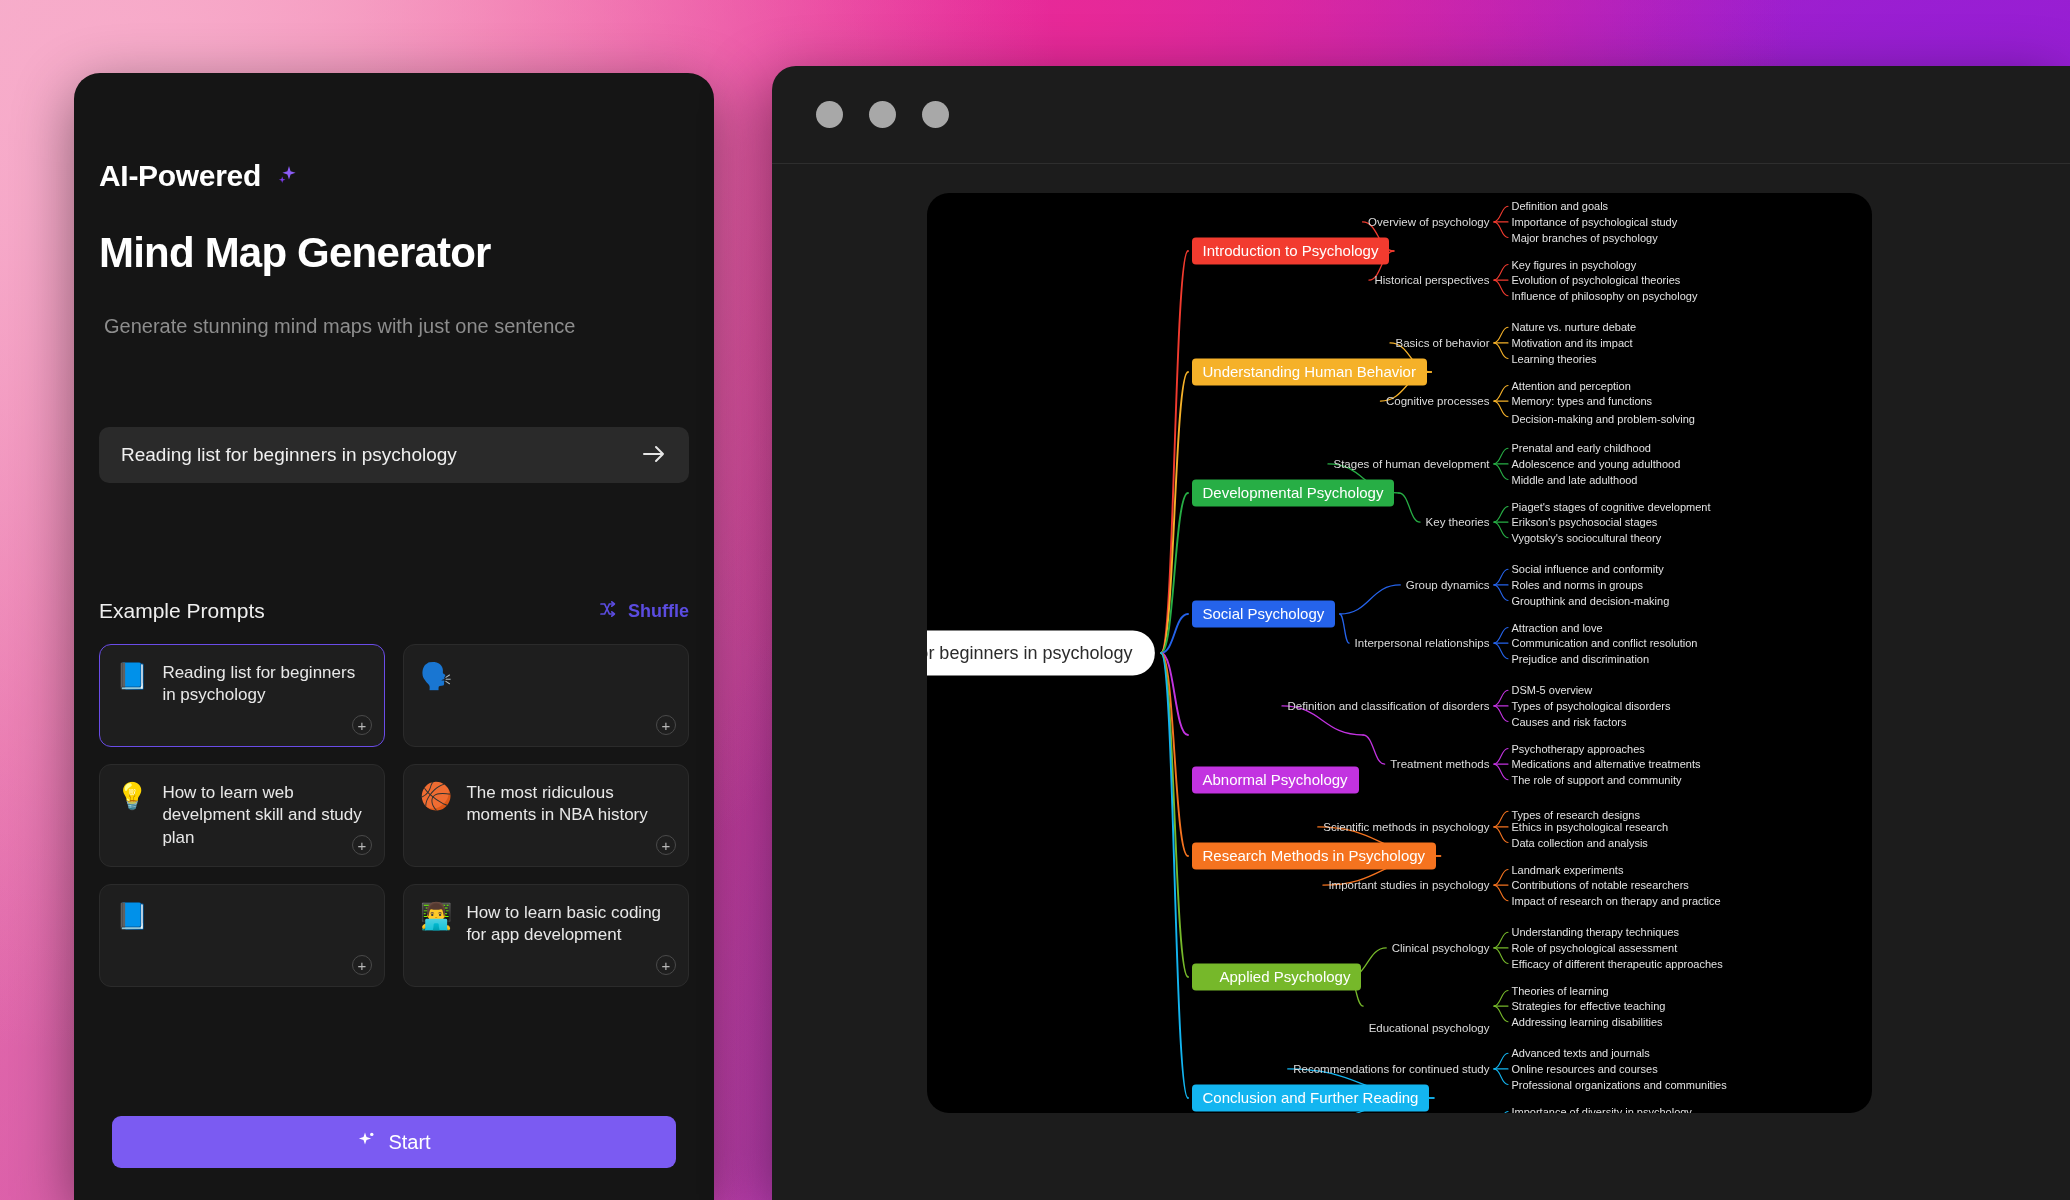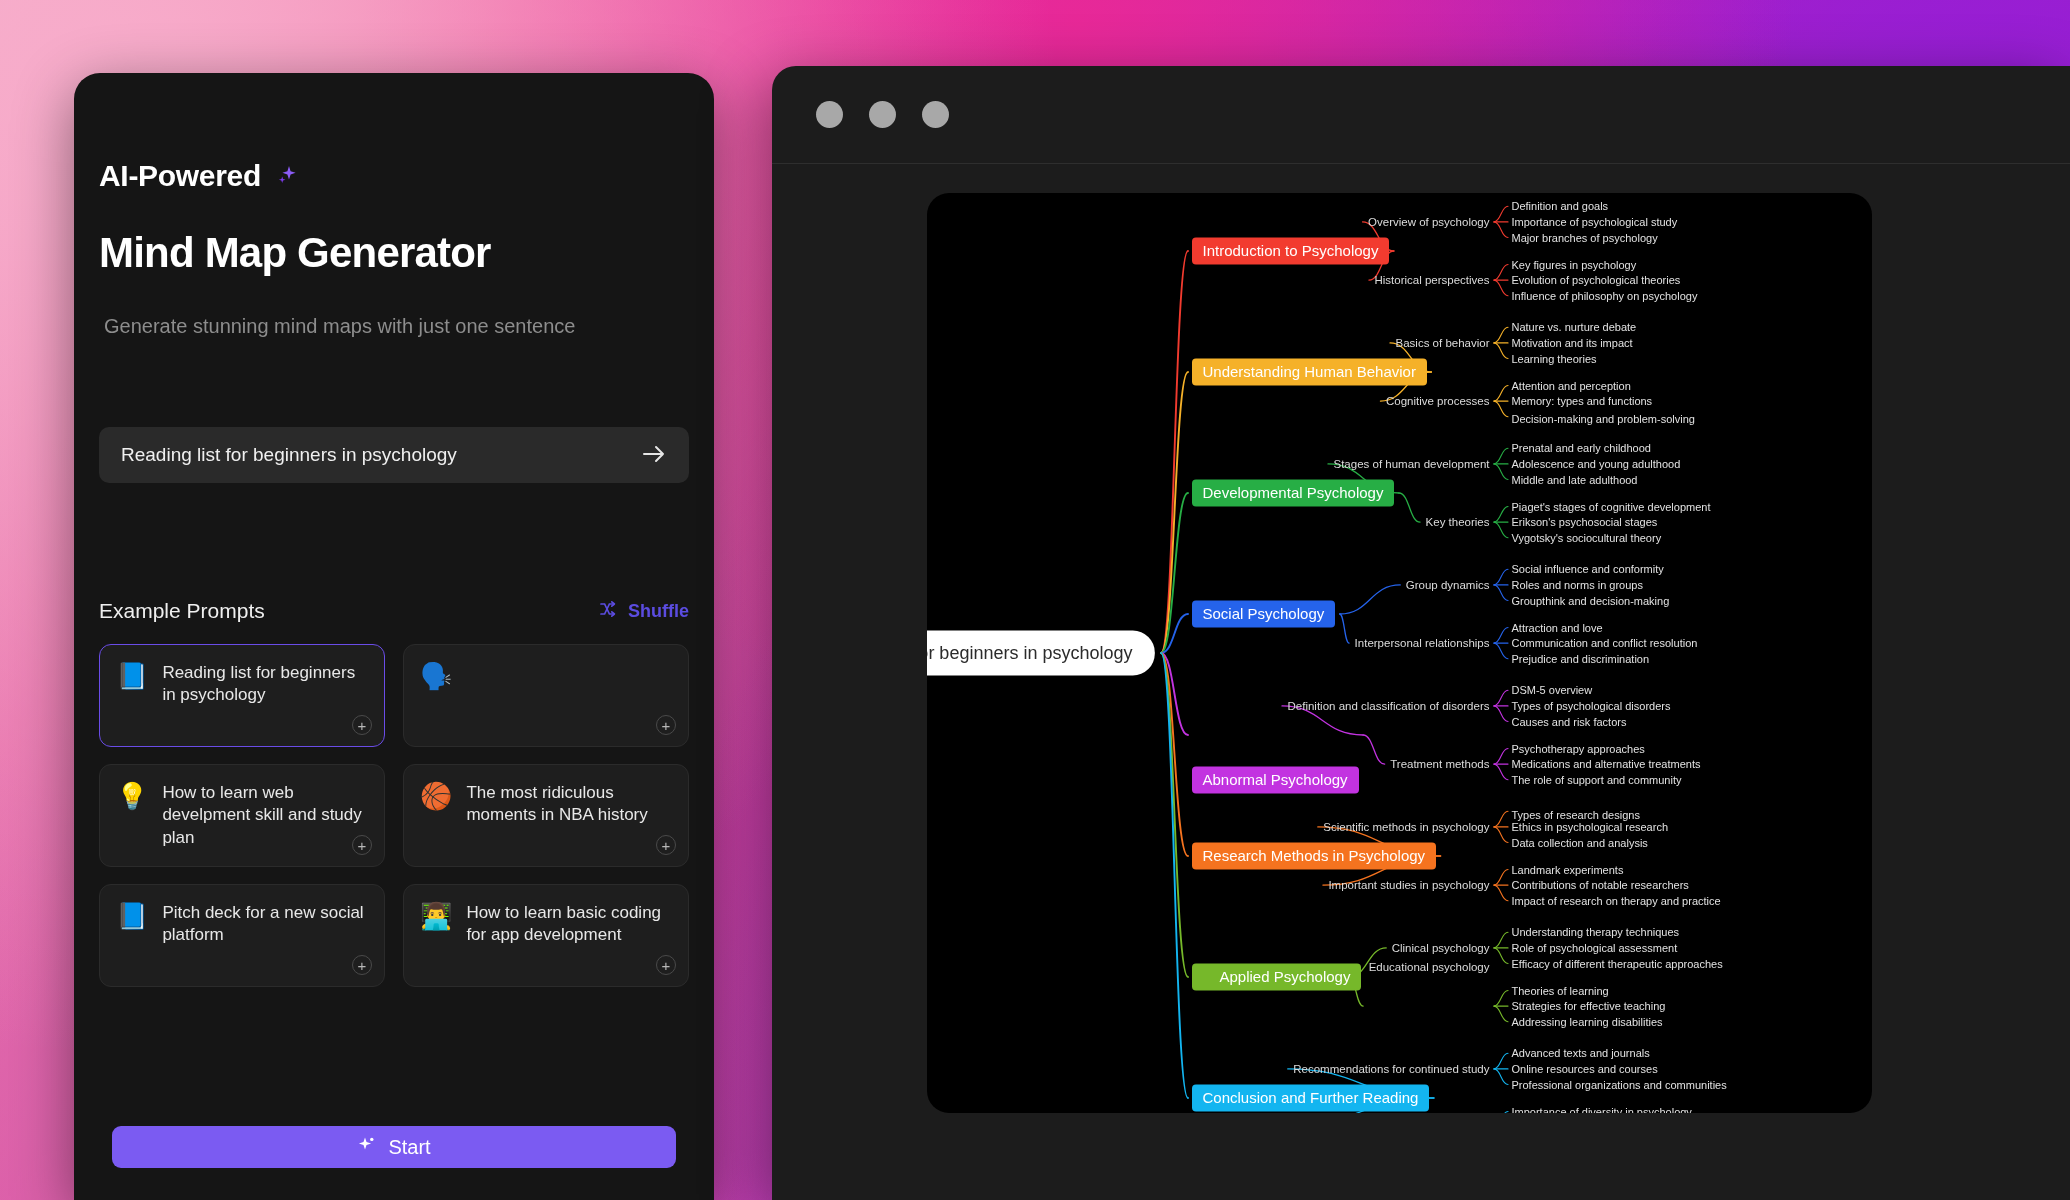--- a/index.html
+++ b/index.html
@@ -104,21 +104,21 @@
     width: 20px; height: 20px; border-radius: 50%;
     border: 1px solid #4a4a4a; color: #b8b8b8;
     display: flex; align-items: center; justify-content: center;
     font-size: 15px; line-height: 1; background: transparent;
     cursor: pointer; font-family: "Liberation Sans", sans-serif;
   }
 
   #start-button {
     position: absolute;
     left: 38px; right: 38px; bottom: 32px;
-    height: 42px;
+    height: 52px;
     background: #7b5bf2;
     border: none; border-radius: 9px;
     display: flex; align-items: center; justify-content: center; gap: 11px;
     color: #ffffff; font-size: 20px; font-weight: 500;
     font-family: "Liberation Sans", sans-serif;
     cursor: pointer;
   }
 
   
   #right-window {
@@ -246,21 +246,20 @@
         <span class="card-text">How to learn web develpment skill and study plan</span>
         <button class="card-add">+</button>
       </div>
       <div class="prompt-card">
         <span class="card-emoji">🏀</span>
         <span class="card-text">The most ridiculous moments in NBA history</span>
         <button class="card-add">+</button>
       </div>
       <div class="prompt-card">
         <span class="card-emoji">📘</span>
-        <span class="card-text">Pitch deck for a new social platform</span>
         <button class="card-add">+</button>
       </div>
       <div class="prompt-card">
         <span class="card-emoji">👨‍💻</span>
         <span class="card-text">How to learn basic coding for app development</span>
         <button class="card-add">+</button>
       </div>
     </div>
 
   <button id="start-button">
@@ -410,21 +409,21 @@
           <div class="sub-node lvl3" style="left: 585px; top: 649.5px;">Data collection and analysis</div>
           <div class="sub-node lvl2 right-align" style="left: 563px; top: 692.1px;">Important studies in psychology</div>
           <div class="sub-node lvl3" style="left: 585px; top: 676.5px;">Landmark experiments</div>
           <div class="sub-node lvl3" style="left: 585px; top: 692.1px;">Contributions of notable researchers</div>
           <div class="sub-node lvl3" style="left: 585px; top: 707.7px;">Impact of research on therapy and practice</div>
           <div class="branch-node" style="left: 265px; top: 784px; background: rgb(118, 184, 42); padding-left: 28px;">Applied Psychology</div>
           <div class="sub-node lvl2 right-align" style="left: 563px; top: 754.9px;">Clinical psychology</div>
           <div class="sub-node lvl3" style="left: 585px; top: 739.3px;">Understanding therapy techniques</div>
           <div class="sub-node lvl3" style="left: 585px; top: 754.9px;">Role of psychological assessment</div>
           <div class="sub-node lvl3" style="left: 585px; top: 770.5px;">Efficacy of different therapeutic approaches</div>
-          <div class="sub-node lvl2 right-align" style="left: 563px; top: 774px; padding-left: 48px;">Educational psychology</div>
+          <div class="sub-node lvl2 right-align" style="left: 563px; top: 835px; padding-left: 48px;">Educational psychology</div>
           <div class="sub-node lvl3" style="left: 585px; top: 797.5px;">Theories of learning</div>
           <div class="sub-node lvl3" style="left: 585px; top: 813.1px;">Strategies for effective teaching</div>
           <div class="sub-node lvl3" style="left: 585px; top: 828.7px;">Addressing learning disabilities</div>
           <div class="branch-node" style="left: 265px; top: 905px; background: rgb(19, 181, 240);">Conclusion and Further Reading</div>
           <div class="sub-node lvl2 right-align" style="left: 563px; top: 875.9px;">Recommendations for continued study</div>
           <div class="sub-node lvl3" style="left: 585px; top: 860.3px;">Advanced texts and journals</div>
           <div class="sub-node lvl3" style="left: 585px; top: 875.9px;">Online resources and courses</div>
           <div class="sub-node lvl3" style="left: 585px; top: 891.5px;">Professional organizations and communities</div>
           <div class="sub-node lvl3" style="left: 585px; top: 918.5px;">Importance of diversity in psychology</div>
         </div>

